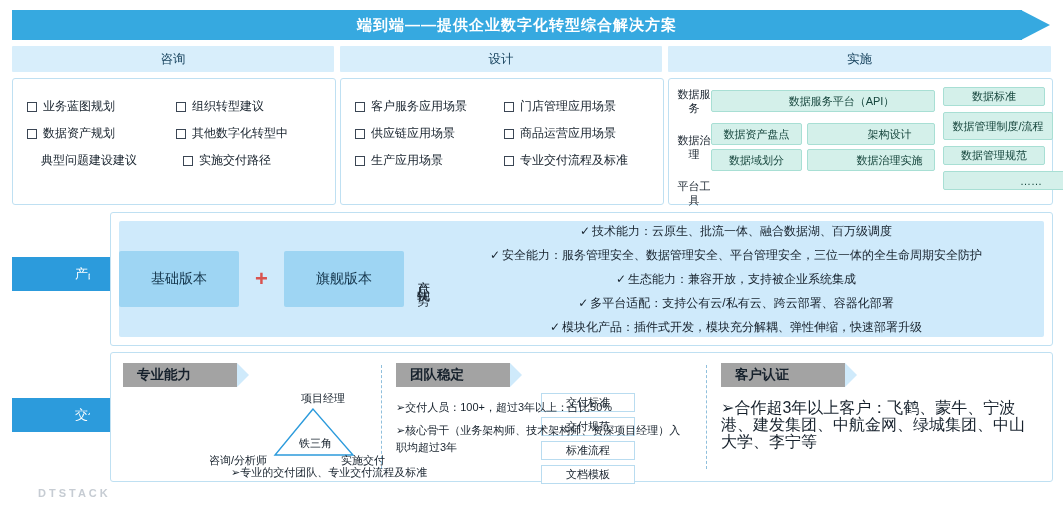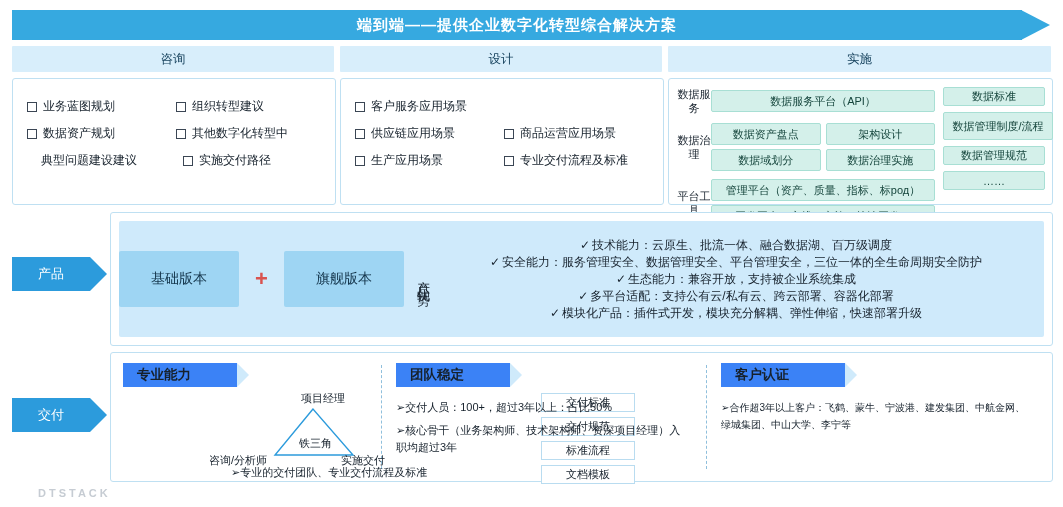--- a/index.html
+++ b/index.html
@@ -67,33 +67,33 @@
   .impl-row{display:flex;align-items:center;margin-bottom:6px;}
   .impl-row:last-child{margin-bottom:0;}
   .rowlabel{
     width:34px;font-size:11px;color:#16212c;line-height:14px;text-align:center;flex:none;
   }
   .cellbox{
     background:#d4f0ea;border:1px solid #a8dfd4;border-radius:2px;
     font-size:11px;color:#15453c;display:flex;align-items:center;justify-content:center;
     height:20px;margin-right:5px;
   }
-  .cellbox:last-child{margin-right:0;}
+  .cellbox:last-child{margin-right:0;padding-left:37px;}
   .cellbox.wide{flex:1;}
   .stack{flex:1;display:flex;flex-direction:column;gap:4px;}
   .stackrow{display:flex;gap:5px;}
   .stackrow .cellbox{flex:1;margin-right:0;}
   .impl-right .cellbox{width:100%;margin-right:0;margin-bottom:6px;}
   .impl-right .cellbox.tall{height:34px;text-align:center;line-height:14px;padding:0 4px;}
 
   
   .tag{
     position:absolute;height:34px;width:78px;background:#2c9bdc;
     display:flex;align-items:center;justify-content:center;
-    color:#fff;font-size:13px;
+    color:#fff;font-size:13px;padding-left:37px;
   }
   .tag .pt{
     position:absolute;left:78px;top:0;width:0;height:0;
     border-top:17px solid transparent;border-bottom:17px solid transparent;
     border-left:17px solid #2c9bdc;
   }
   .tag-prod{left:12px;top:257px;}
   .tag-deliv{left:12px;top:398px;}
 
   
@@ -112,36 +112,36 @@
     font-size:14px;color:#123349;
   }
   .plus{font-size:22px;color:#d9534f;margin:0 16px;font-weight:bold;}
   .adv-label{
     width:30px;display:flex;align-items:center;justify-content:center;
     font-size:13px;color:#16212c;writing-mode:vertical-rl;letter-spacing:4px;
     margin-left:4px;
   }
   .adv-list{
     flex:1;display:flex;flex-direction:column;justify-content:center;
-    align-items:center;font-size:12px;color:#16212c;padding-right:10px;
+    align-items:center;gap:7px;font-size:12px;color:#16212c;padding-right:10px;
   }
   .adv-list .line{white-space:nowrap;}
   .chk{color:#16212c;margin-right:2px;}
 
   
   .deliv-panel{
     position:absolute;left:110px;top:352px;width:941px;height:128px;
     border:1px solid #bfe0f2;border-radius:3px;background:#fff;
   }
   .vsep{position:absolute;top:12px;height:104px;border-left:1px dashed #8fbfdc;}
   .vsep.s1{left:270px;}
   .vsep.s2{left:595px;}
 
   .rib{
-    position:absolute;height:24px;background:#3b82f6;
+    position:absolute;height:24px;background:#a3a3a3;
     display:flex;align-items:center;padding-left:14px;
     font-size:13.5px;color:#16212c;font-weight:bold;
   }
   .rib .pt{
     position:absolute;right:-12px;top:0;width:0;height:0;
     border-top:12px solid transparent;border-bottom:12px solid transparent;
     border-left:12px solid #cfeafb;
   }
   .rib1{left:12px;top:10px;width:100px;}
   .rib2{left:285px;top:10px;width:100px;}
@@ -164,21 +164,21 @@
   }
   .note{
     position:absolute;left:120px;top:112px;font-size:11px;color:#16212c;
   }
 
   .col2-text{
     position:absolute;left:285px;top:46px;width:290px;font-size:11px;
     line-height:17px;color:#16212c;
   }
   .col3-text{
-    position:absolute;left:610px;top:46px;width:310px;font-size:10px;
+    position:absolute;left:610px;top:46px;width:310px;font-size:16px;
     line-height:17px;color:#16212c;
   }
   .bullet{margin-bottom:6px;}
 
   .logo{
     position:absolute;left:38px;bottom:8px;font-size:11px;letter-spacing:3px;
     color:#c6ccd3;font-weight:bold;
   }
 </style>
 </head>
@@ -236,20 +236,24 @@
       </div>
     </div>
   </div>
 
   <div class="panel p2">
     <div class="checklist">
       <div class="checkrow">
         <div class="cell">
           <span class="sq"></span>
           <span>客户服务应用场景</span>
+        </div>
+        <div class="cell">
+          <span class="sq"></span>
+          <span>门店管理应用场景</span>
         </div>
       </div>
       <div class="checkrow">
         <div class="cell">
           <span class="sq"></span>
           <span>供应链应用场景</span>
         </div>
         <div class="cell">
           <span class="sq"></span>
           <span>商品运营应用场景</span>
@@ -286,28 +290,20 @@
             </div>
             <div class="stackrow">
               <div class="cellbox">数据域划分</div>
               <div class="cellbox">数据治理实施</div>
             </div>
           </div>
         </div>
 
         <div class="impl-row">
           <div class="rowlabel">平台工具</div>
-          <div class="stack">
-            <div class="stackrow">
-              <div class="cellbox">管理平台（资产、质量、指标、标род）</div>
-            </div>
-            <div class="stackrow">
-              <div class="cellbox">开发平台（离线、实施、算法开发）</div>
-            </div>
-          </div>
         </div>
 
       </div>
 
       <div class="impl-right">
         <div class="cellbox" style="height:22px;">数据标准</div>
         <div class="cellbox tall">数据管理制度/流程</div>
         <div class="cellbox" style="height:22px;text-align:center;">数据管理规范</div>
         <div class="cellbox" style="height:22px;">……</div>
       </div>

